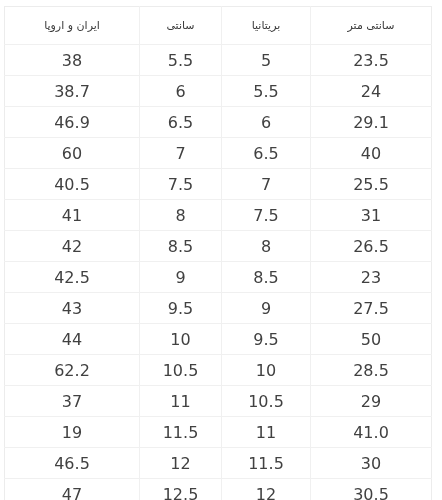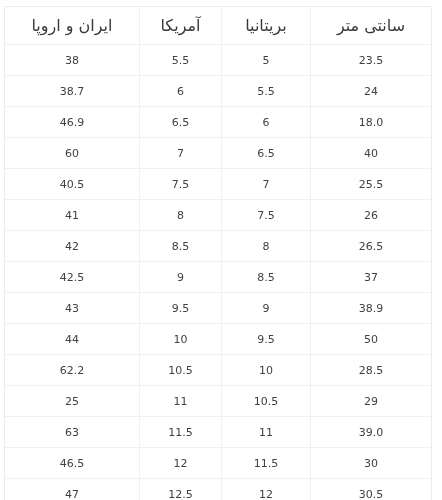--- a/index.html
+++ b/index.html
@@ -53,128 +53,128 @@
   table.size-table th:first-child,
   table.size-table td:first-child {
     border-right: none;
   }
   table.size-table tr:last-child td {
     border-bottom: none;
   }
 
   table.size-table thead th {
     height: 37px;
-    font-size: 16px;
+    font-size: 11px;
     color: #3a3a3a;
     letter-spacing: 0;
   }
 
   table.size-table tbody td {
-    font-size: 11px;
+    font-size: 16px;
     color: #414141;
     font-family: "DejaVu Sans", "Liberation Sans", sans-serif;
   }
 </style>
 </head>
 <body>
 
 <div id="size-table-wrap">
   <table class="size-table">
     <colgroup>
       <col class="c-cm">
       <col class="c-uk">
       <col class="c-us">
       <col class="c-eu">
     </colgroup>
     <thead>
       <tr>
         <th>سانتی متر</th>
         <th>بریتانیا</th>
-        <th>آمریکا</th>
+        <th>سانتی</th>
         <th>ایران و اروپا</th>
       </tr>
     </thead>
     <tbody id="table-body">
         <tr>
           <td>23.5</td>
           <td>5</td>
           <td>5.5</td>
           <td>38</td>
         </tr>
         <tr>
           <td>24</td>
           <td>5.5</td>
           <td>6</td>
           <td>38.7</td>
         </tr>
         <tr>
-          <td>18.0</td>
+          <td>29.1</td>
           <td>6</td>
           <td>6.5</td>
           <td>46.9</td>
         </tr>
         <tr>
           <td>40</td>
           <td>6.5</td>
           <td>7</td>
           <td>60</td>
         </tr>
         <tr>
           <td>25.5</td>
           <td>7</td>
           <td>7.5</td>
           <td>40.5</td>
         </tr>
         <tr>
-          <td>26</td>
+          <td>31</td>
           <td>7.5</td>
           <td>8</td>
           <td>41</td>
         </tr>
         <tr>
           <td>26.5</td>
           <td>8</td>
           <td>8.5</td>
           <td>42</td>
         </tr>
         <tr>
-          <td>37</td>
+          <td>23</td>
           <td>8.5</td>
           <td>9</td>
           <td>42.5</td>
         </tr>
         <tr>
-          <td>38.9</td>
+          <td>27.5</td>
           <td>9</td>
           <td>9.5</td>
           <td>43</td>
         </tr>
         <tr>
           <td>50</td>
           <td>9.5</td>
           <td>10</td>
           <td>44</td>
         </tr>
         <tr>
           <td>28.5</td>
           <td>10</td>
           <td>10.5</td>
           <td>62.2</td>
         </tr>
         <tr>
           <td>29</td>
           <td>10.5</td>
           <td>11</td>
-          <td>25</td>
+          <td>37</td>
         </tr>
         <tr>
-          <td>39.0</td>
+          <td>41.0</td>
           <td>11</td>
           <td>11.5</td>
-          <td>63</td>
+          <td>19</td>
         </tr>
         <tr>
           <td>30</td>
           <td>11.5</td>
           <td>12</td>
           <td>46.5</td>
         </tr>
         <tr>
           <td>30.5</td>
           <td>12</td>

